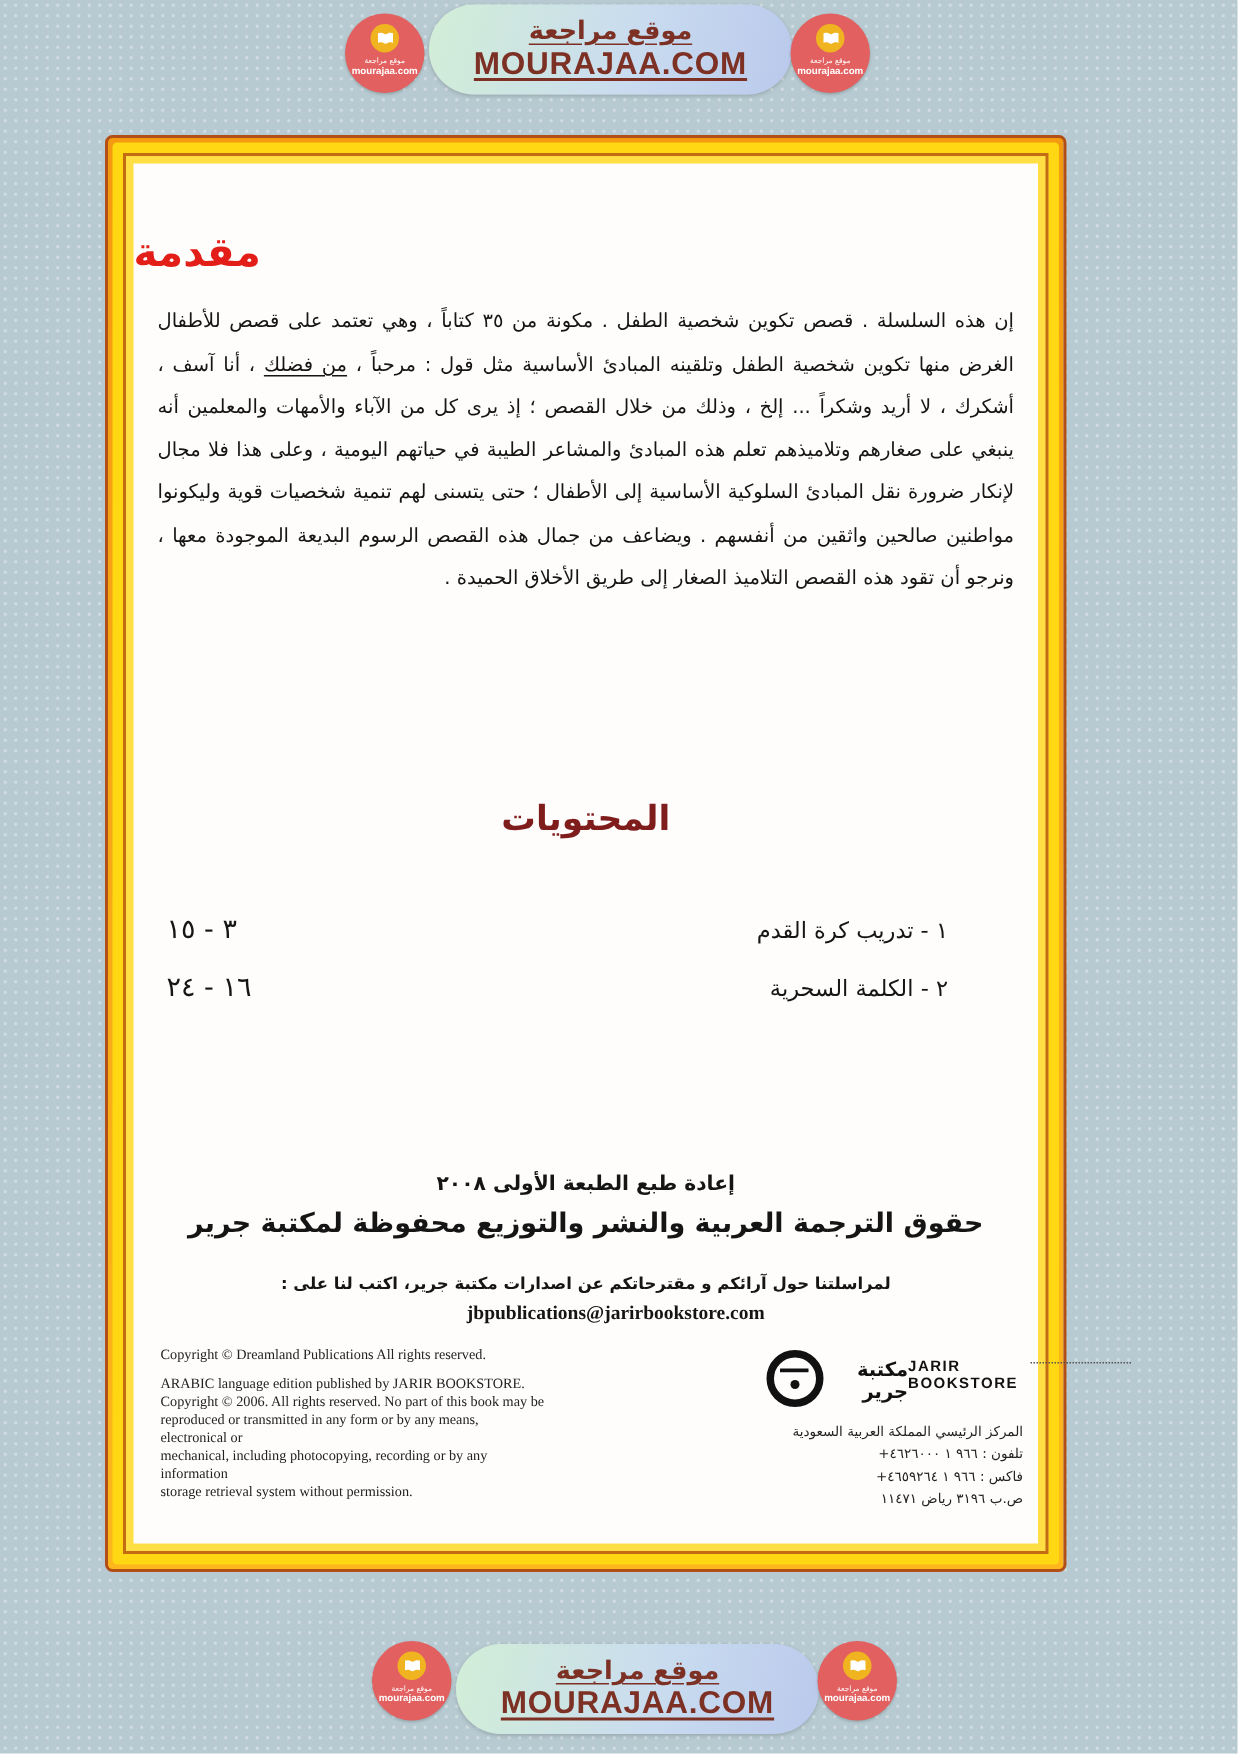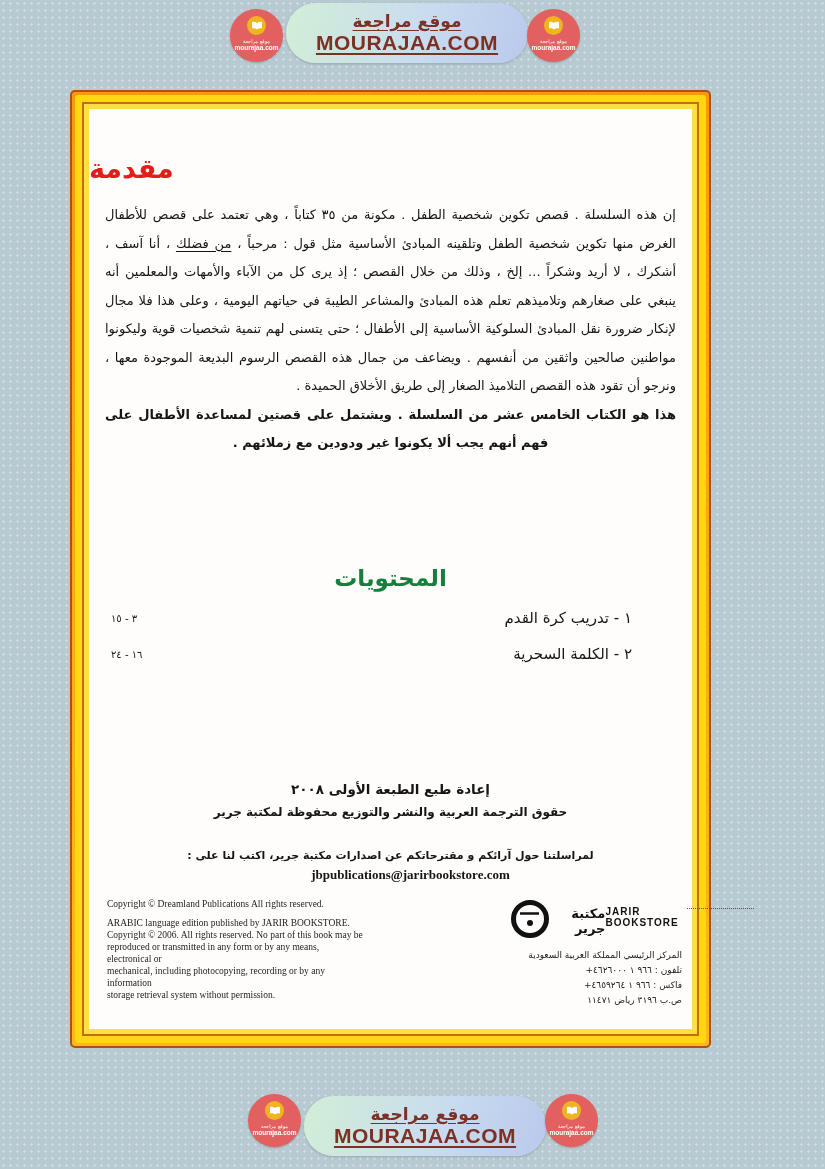--- a/index.html
+++ b/index.html
@@ -53,28 +53,28 @@
 
   
   .intro-title { position:absolute; top:44px; left:0; width:100%; font-size:27px; font-weight:bold; color:#e31e19; }
   .intro-body {
     position:absolute; top:92px; left:16px; right:16px;
     direction:rtl; text-align:justify; font-size:13px; line-height:28.5px; color:#151515;
   }
   .intro-bold { font-weight:bold; text-align:justify; text-align-last:center; }
   .u { text-decoration:underline; text-underline-offset:3px; }
 
-  .contents-title { position:absolute; top:456px; left:0; width:100%; text-align:center; font-size:23px; font-weight:bold; color:#15803d; }
+  .contents-title { position:absolute; top:424px; left:0; width:100%; text-align:center; font-size:23px; font-weight:bold; color:#7f1d1d; }
   .toc { position:absolute; top:500px; left:0; right:0; direction:rtl; }
   .toc-row { display:flex; justify-content:space-between; align-items:center; padding:0 60px 0 22px; margin-bottom:18px; font-size:15px; color:#151515; }
-  .toc-pages { font-size:10px; }
+  .toc-pages { font-size:18px; }
 
   .pub { position:absolute; top:672px; left:0; right:0; text-align:center; direction:rtl; color:#151515; }
   .pub-reprint { font-size:13.5px; font-weight:bold; }
-  .pub-rights  { font-size:12px;  font-weight:bold; margin-top:8px; }
+  .pub-rights  { font-size:18px;  font-weight:bold; margin-top:8px; }
 
   .contact { position:absolute; top:740px; left:0; right:0; text-align:center; color:#151515; }
   .contact-line { direction:rtl; font-size:11px; font-weight:bold; }
   .contact-email { direction:ltr; font-family:"Liberation Serif", serif; font-size:13px; font-weight:bold; margin-top:5px;padding-left:40px; }
 
   .bottom { position:absolute; top:790px; left:18px; right:10px; display:flex; justify-content:space-between; align-items:flex-start; }
   .copyright { width:258px; font-family:"Liberation Serif", serif; font-size:9.5px; color:#222; }
   .copyright-l1 { margin-bottom:8px; }
   .copyright-body { white-space:pre-line; line-height:12px; }
 
@@ -117,21 +117,20 @@
 
 <div class="frame">
  <div class="frame-mid">
   <div class="frame-inner">
    <div class="page">
 
       <div class="intro-title">مقدمة</div>
 
       <div class="intro-body">
         <p><span>إن هذه السلسلة . قصص تكوين شخصية الطفل . مكونة من ٣٥ كتاباً ، وهي تعتمد على قصص للأطفال الغرض منها تكوين شخصية الطفل وتلقينه المبادئ الأساسية مثل قول : مرحباً ، </span><span class="u">من فضلك</span><span> ، أنا آسف ، أشكرك ، لا أريد وشكراً ... إلخ ، وذلك من خلال القصص ؛ إذ يرى كل من الآباء والأمهات والمعلمين أنه ينبغي على صغارهم وتلاميذهم تعلم هذه المبادئ والمشاعر الطيبة في حياتهم اليومية ، وعلى هذا فلا مجال لإنكار ضرورة نقل المبادئ السلوكية الأساسية إلى الأطفال ؛ حتى يتسنى لهم تنمية شخصيات قوية وليكونوا مواطنين صالحين واثقين من أنفسهم . ويضاعف من جمال هذه القصص الرسوم البديعة الموجودة معها ، ونرجو أن تقود هذه القصص التلاميذ الصغار إلى طريق الأخلاق الحميدة .</span></p>
-        <p class="intro-bold">هذا هو الكتاب الخامس عشر من السلسلة . ويشتمل على قصتين لمساعدة الأطفال على فهم أنهم يجب ألا يكونوا غير ودودين مع زملائهم .</p>
       </div>
 
       <div class="contents-title">المحتويات</div>
 
       <div class="toc">
         <div class="toc-row">
           <span>١ - تدريب كرة القدم</span>
           <span class="toc-pages">٣ - ١٥</span>
         </div>
         <div class="toc-row">

